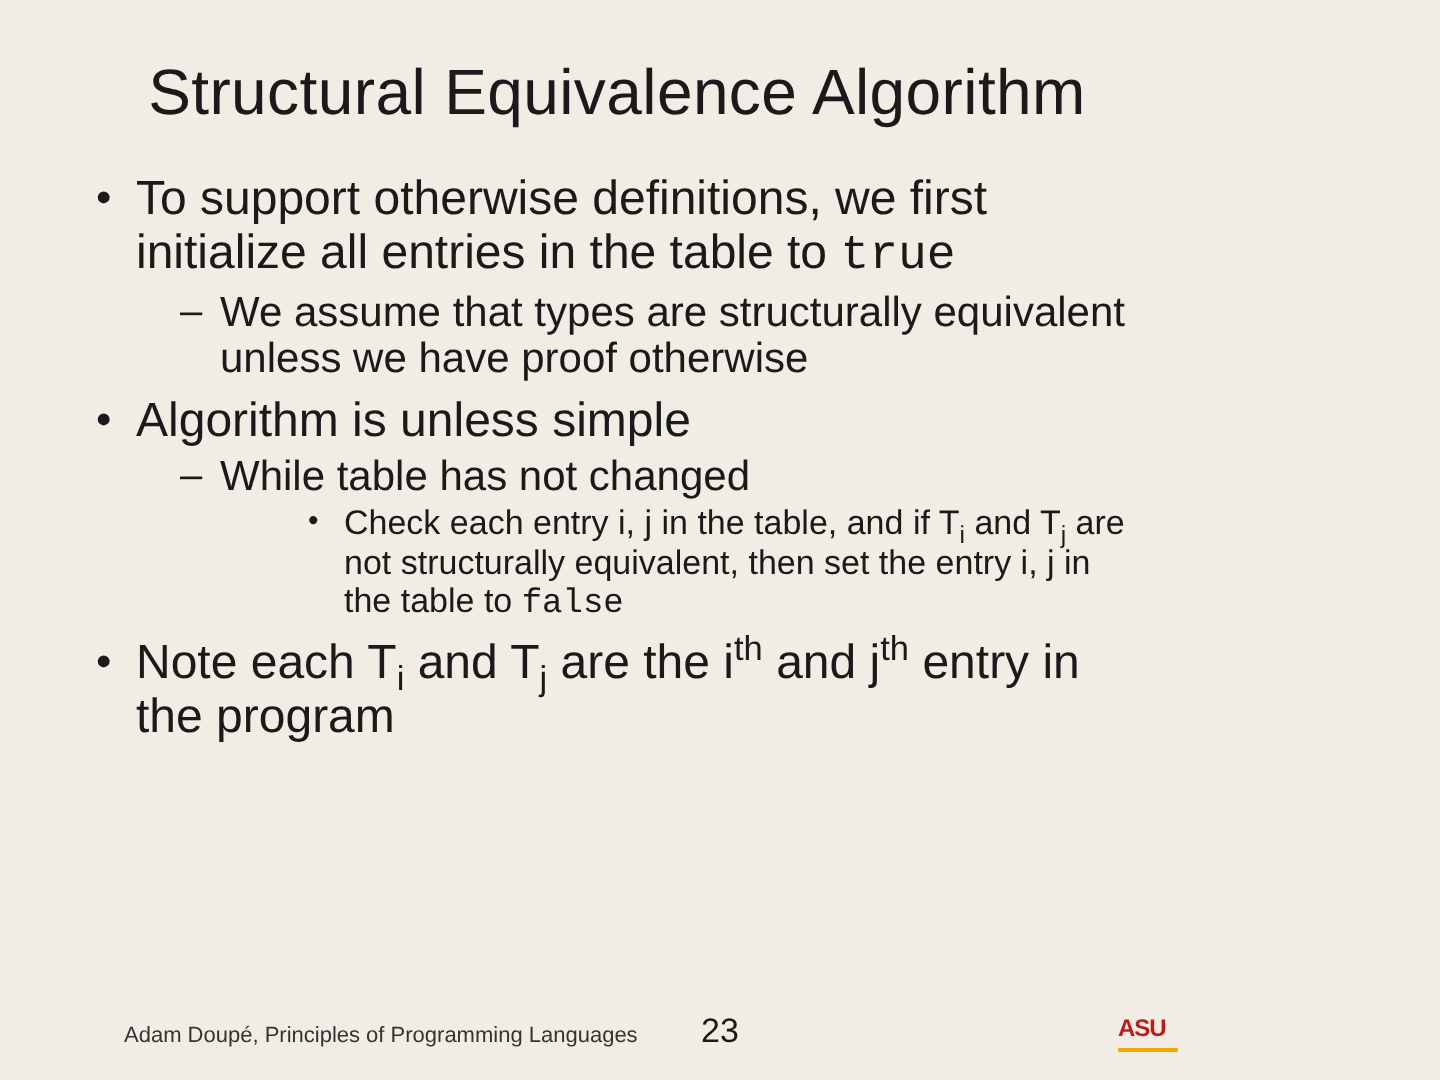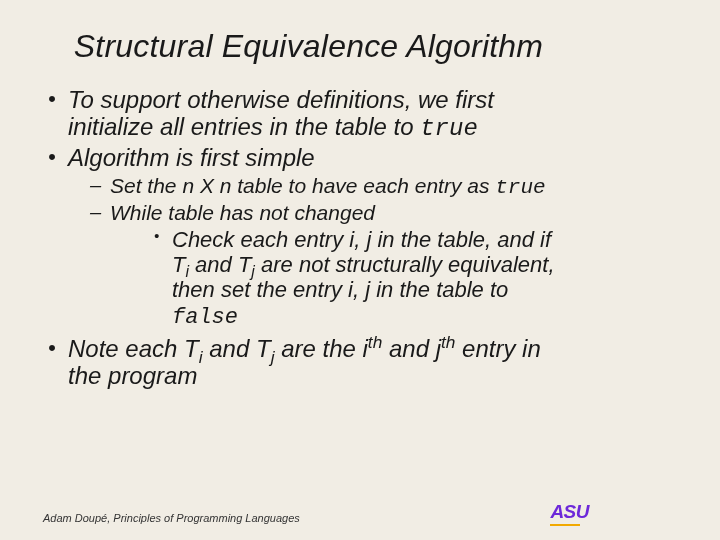--- a/index.html
+++ b/index.html
@@ -8,21 +8,20 @@
     background: #f1ede4;
     font-family: Arial, Helvetica, sans-serif;
     color: #1a1a1a;
     position: relative;
   }
   .slide {
     width: 617px;
     height: 540px;
     padding: 28px 46px 4px 46px;
     position: relative;
-    font-style: italic;
   }
   .title {
     font-size: 32px;
     font-weight: 400;
     text-align: center;
     margin-bottom: 22px;
     letter-spacing: 0.2px;
   }
   ul.top { list-style: none; }
   ul.top > li {
@@ -51,39 +50,39 @@
     content: "–";
     position: absolute;
     left: 22px;
     top: 0;
     font-size: 20px;
   }
   ul.subsub { list-style: none; margin-top: 2px; }
   ul.subsub > li {
     position: relative;
     padding-left: 62px;
-    font-size: 22px;
+    font-size: 17px;
     line-height: 1.15;
     margin-bottom: 2px;
   }
   ul.subsub > li::before {
     content: "•";
     position: absolute;
     left: 44px;
     top: 0;
     font-size: 15px;
   }
   .mono {
     font-family: "Courier New", Courier, monospace;
   }
   sub { font-size: 0.72em; vertical-align: sub; line-height: 0; }
   sup { font-size: 0.72em; vertical-align: super; line-height: 0; }
   .footer {
     position: absolute;
-    left: 43px;
+    left: 62px;
     bottom: 16px;
     font-size: 11px;
     color: #333;
   }
   .pagenum {
     position: absolute;
     bottom: 14px;
     left: 0;
     width: 720px;
     text-align: center;
@@ -91,22 +90,22 @@
     color: #1a1a1a;
   }
   .logo {
     position: absolute;
     right: 28px;
     bottom: 14px;
     font-family: Arial, sans-serif;
   }
   .logo .asu {
     font-weight: 900;
-    font-size: 19px;
-    color: #6d28d9;
+    font-size: 12px;
+    color: #b91c1c;
     letter-spacing: -0.5px;
   }
   .logo .bar {
     display: block;
     width: 30px;
     height: 2px;
     background: #f2a900;
     margin-top: 1px;
   }
 </style>
@@ -114,44 +113,45 @@
 <body>
 
 <div class="slide">
 
   <h1 class="title">Structural Equivalence Algorithm</h1>
 
   <ul class="top">
 
     <li>
       <span>To support otherwise definitions, we first initialize all entries in the table to </span><span class="mono">true</span>
+      <ul class="sub">
+        <li>We assume that types are structurally equivalent unless we have proof otherwise</li>
+      </ul>
     </li>
 
     <li>
-      <span>Algorithm is first simple</span>
+      <span>Algorithm is unless simple</span>
       <ul class="sub">
-        <li>
-          <span>Set the n X n table to have each entry as </span><span class="mono">true</span>
-        </li>
         <li>
           <span>While table has not changed</span>
           <ul class="subsub">
             <li>
               <span>Check each entry i, j in the table, and if T</span><sub>i</sub><span> and T</span><sub>j</sub><span> are not structurally equivalent, then set the entry i, j in the table to </span><span class="mono">false</span>
             </li>
           </ul>
         </li>
       </ul>
     </li>
 
     <li>
       <span>Note each T</span><sub>i</sub><span> and T</span><sub>j</sub><span> are the i</span><sup>th</sup><span> and j</span><sup>th</sup><span> entry in the program</span>
     </li>
 
   </ul>
 
   <div class="footer">Adam Doupé, Principles of Programming Languages</div>
+  <div class="pagenum">23</div>
   <div class="logo">
     <span class="asu">ASU</span>
     <span class="bar"></span>
   </div>
 
 </div>
 
 </body></html>

